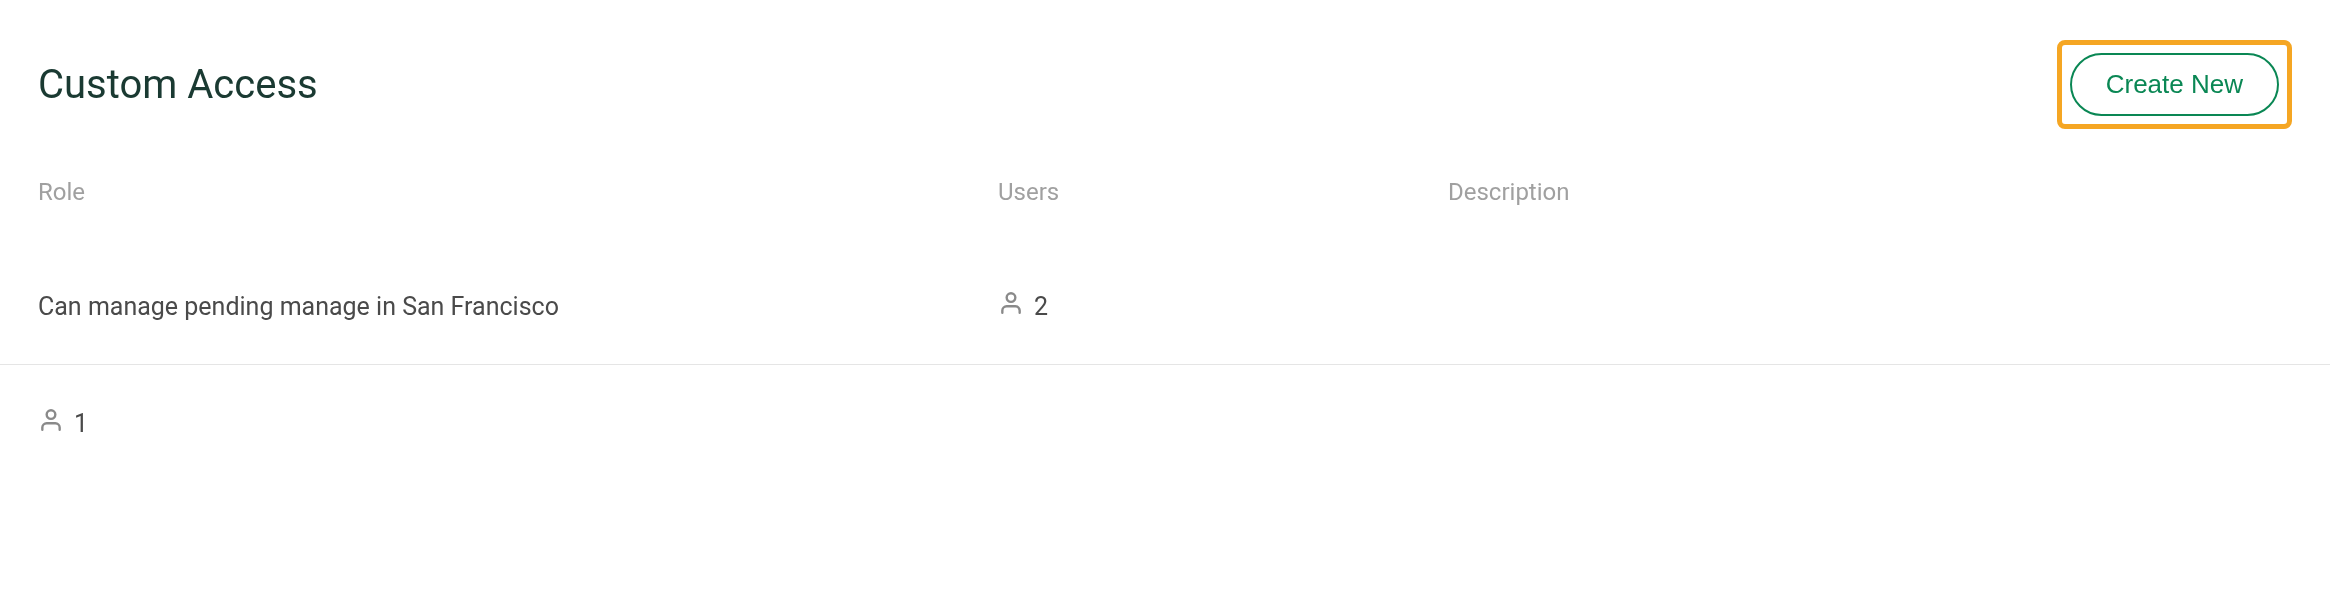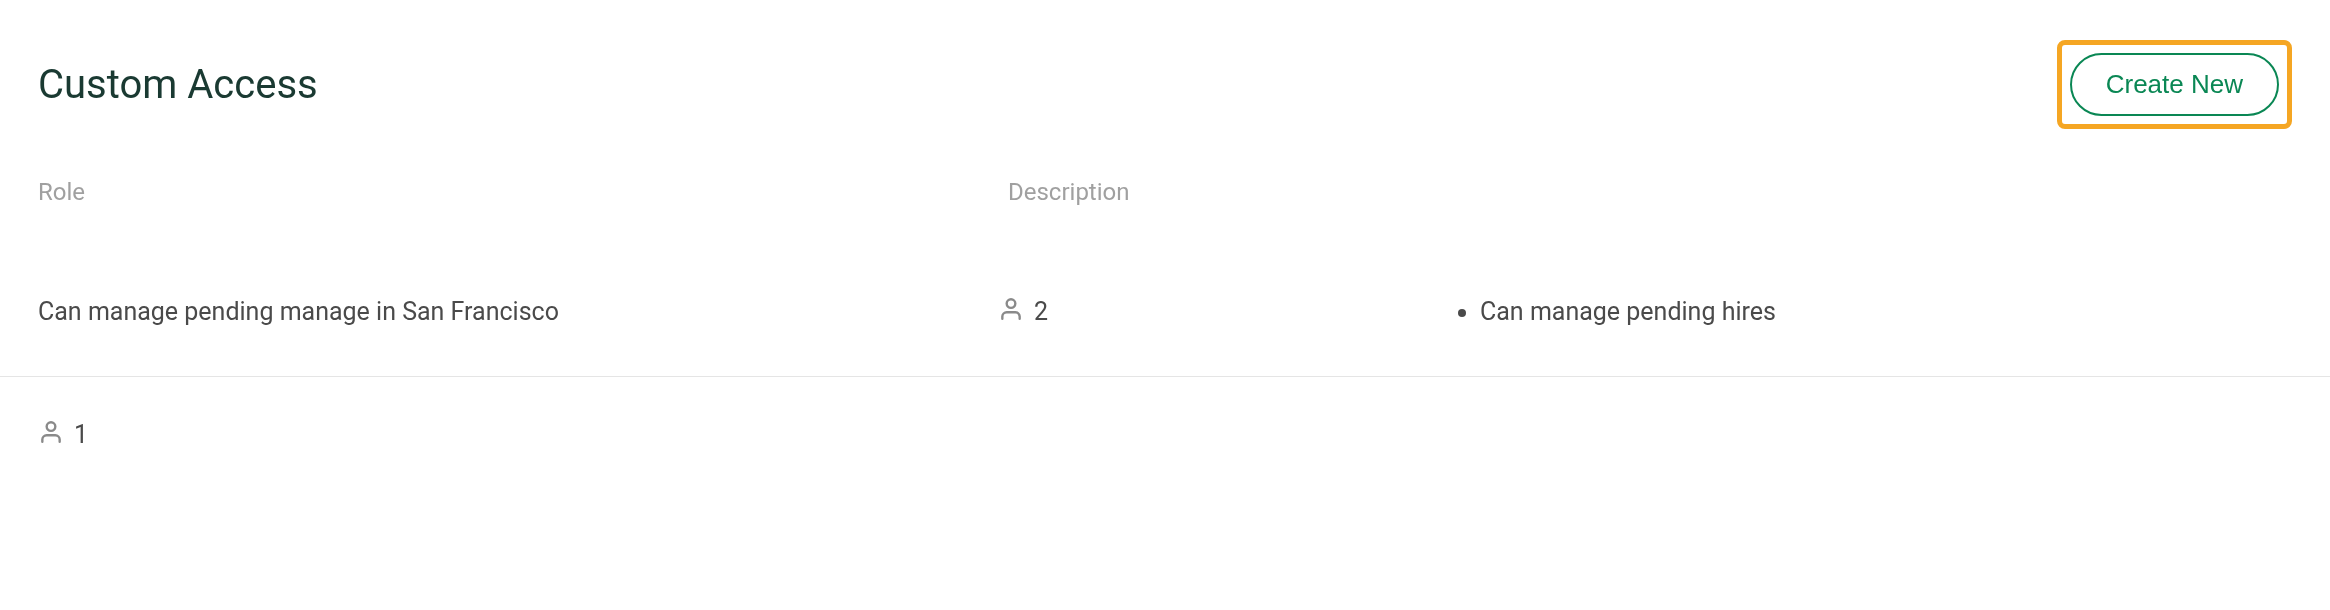--- a/index.html
+++ b/index.html
@@ -112,42 +112,38 @@
 <div class="header">
   <h1 class="page-title">Custom Access</h1>
   <div class="highlight-box">
     <button class="create-new-btn">Create New</button>
   </div>
 </div>
 
 <div class="table">
   <div class="table-header">
     <div class="col-role th">Role</div>
+    <div class="col-users th">Users</div>
     <div class="col-desc th">Description</div>
   </div>
 
   <div class="table-row">
     <div class="col-role">
       <span class="role-name">Can manage pending manage in San Francisco</span>
     </div>
     <div class="col-users">
       <div class="users-cell">
         <span>
           <svg class="user-icon" viewBox="0 0 24 24" fill="none" stroke="#8a8a8a" stroke-width="2.2" stroke-linecap="round" stroke-linejoin="round">
             <path d="M20 21v-2a4 4 0 0 0-4-4H8a4 4 0 0 0-4 4v2"></path>
             <circle cx="12" cy="7" r="4"></circle>
           </svg>
         </span>
         <span class="user-count">2</span>
       </div>
-    </div>
-    <div class="col-desc">
-      <ul class="desc-list">
-        <li>Can manage pending hires</li>
-      </ul>
     </div>
   </div>
 
   <div class="table-row">
     <div class="col-users">
       <div class="users-cell">
         <span>
           <svg class="user-icon" viewBox="0 0 24 24" fill="none" stroke="#8a8a8a" stroke-width="2.2" stroke-linecap="round" stroke-linejoin="round">
             <path d="M20 21v-2a4 4 0 0 0-4-4H8a4 4 0 0 0-4 4v2"></path>
             <circle cx="12" cy="7" r="4"></circle>

